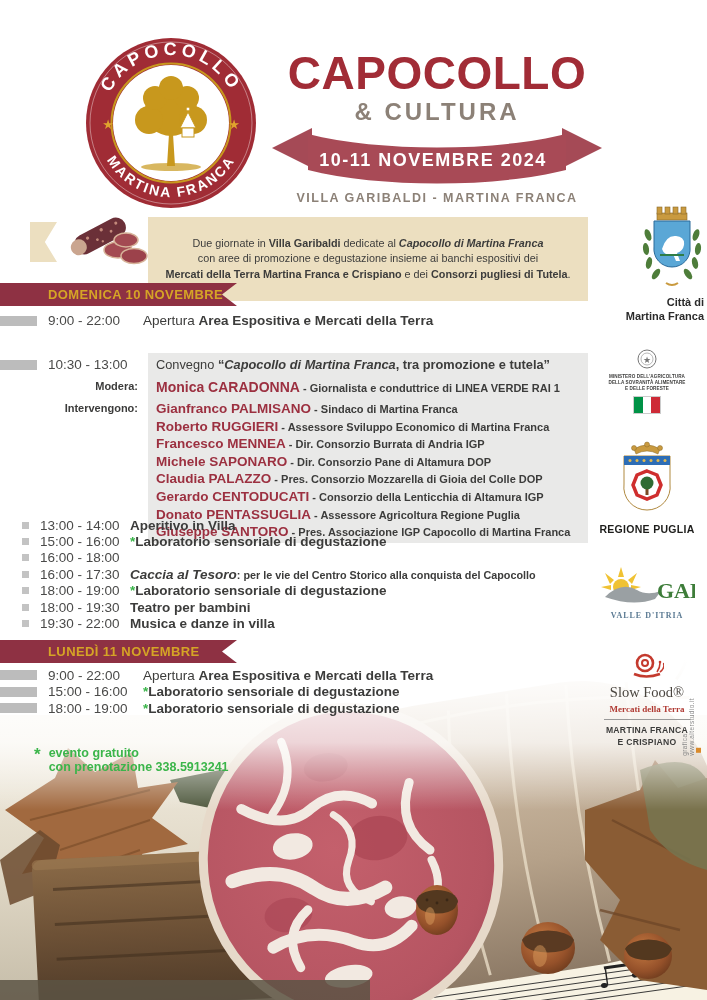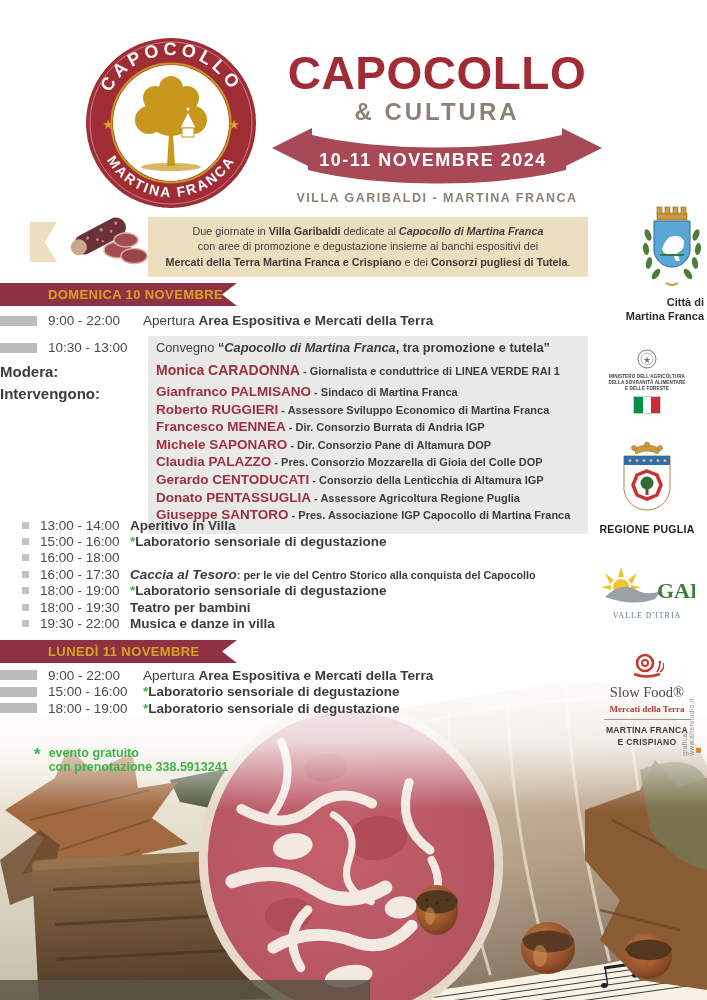--- a/index.html
+++ b/index.html
@@ -19,21 +19,21 @@
   .ribbon-wrap svg{position:absolute;left:0;top:0;}
   .ribbon-text{position:absolute;left:0;right:8px;top:24px;color:#fff;font-weight:800;
                font-size:18px;letter-spacing:1.5px;}
   .location-line{font-size:12.5px;font-weight:800;letter-spacing:1.5px;color:#8c8177;margin-top:7px;}
 
   
   .ribbon-tail{position:absolute;left:30px;top:222px;width:27px;height:40px;background:#ecdfc0;
                clip-path:polygon(0 0,100% 0,55% 50%,100% 100%,0 100%);}
   .intro-salami{position:absolute;left:58px;top:212px;width:96px;height:56px;}
   .intro-box{position:absolute;left:148px;top:217px;width:440px;background:#ecdfc0;
-             padding:7px 8px;box-sizing:border-box;text-align:center;font-size:10.8px;
+             padding:19px 8px;box-sizing:border-box;text-align:center;font-size:10.8px;
              line-height:1.42;color:#3c3c3b;}
 
   
   .day-banner{position:absolute;left:0;width:237px;height:23px;background:#8e3143;
               color:#d5a426;font-weight:800;font-size:13px;letter-spacing:.4px;
               display:flex;align-items:center;padding-left:48px;box-sizing:border-box;
               clip-path:polygon(0 0,100% 0,calc(100% - 15px) 50%,100% 100%,0 100%);}
   #banner-dom{top:283px;} #banner-lun{top:640px;}
 
   .rows{position:absolute;left:0;width:600px;}
@@ -45,47 +45,47 @@
   #rows-dom-afternoon .row{height:16.4px;}
   #rows-lun .row{height:16.6px;}
   .marker-bar{flex:none;width:37px;height:10px;background:#bcbcbc;margin-right:11px;}
   .marker-square{flex:none;width:7px;height:7px;background:#c3c3c3;margin-left:22px;margin-right:11px;}
   .time{flex:none;width:95px;font-size:13.5px;color:#4a4a49;}
   .marker-square + .time{width:90px;}
   .desc{font-size:13.5px;white-space:nowrap;}
   .desc .sm{font-size:10.8px;}
 
   
-  .conv-block{position:absolute;left:0;top:336px;width:588px;display:grid;
+  .conv-block{position:absolute;left:0;top:353px;width:588px;display:grid;
               grid-template-columns:148px 440px;}
   .conv-left{display:flex;align-items:center;justify-content:flex-start;}
   .conv-title-cell{background:#e9e9e8;padding:4px 8px;font-size:12.8px;white-space:nowrap;}
-  .lbl-cell{font-size:15px;font-weight:bold;padding:4px 10px 0 0;color:#3c3c3b;}
+  .lbl-cell{font-size:11px;font-weight:bold;text-align:right;padding:4px 10px 0 0;color:#3c3c3b;}
   .gray-cell{background:#e9e9e8;padding:2px 8px;}
   .modera-line{white-space:nowrap;}
   .spk-name,.mod-name{color:#9c3040;font-weight:800;font-size:13.5px;}
   .mod-name{font-size:14px;}
   .spk-desc,.mod-desc{font-size:11px;font-weight:bold;color:#3c3c3b;}
   .spk{line-height:15.6px;white-space:nowrap;}
-  .speakers-cell{padding-bottom:10px;}
+  .speakers-cell{padding-bottom:2px;}
 
   
   .note{position:absolute;left:34px;top:746px;display:flex;z-index:3;}
   .note-ast{font-size:17px;font-weight:800;color:#3bb54a;margin-right:8px;line-height:1;}
   .note-text{font-size:12.5px;font-weight:800;color:#3bb54a;line-height:1.15;}
 
   
   .sidebar{position:absolute;left:590px;top:205px;width:114px;text-align:center;z-index:3;}
   .side-item{margin-bottom:12px;}
   .mf-text{font-size:11px;font-weight:800;color:#2b2b2b;line-height:1.25;margin-top:3px;}
   .min-lines{font-size:4.6px;font-weight:bold;color:#3c3c3b;line-height:1.35;letter-spacing:.1px;}
   .flag{width:26px;height:16px;display:inline-flex;margin-top:4px;border:.5px solid #ccc;}
   .flag div{flex:1;}
   .regione-label{font-size:10.5px;font-weight:800;color:#1d1d1b;letter-spacing:.3px;margin-top:4px;}
-  .gal-sub{font-family:"Liberation Serif",serif;font-size:8px;font-weight:normal;
+  .gal-sub{font-family:"Liberation Serif",serif;font-size:8px;font-weight:bold;
            letter-spacing:1px;color:#5b7a93;margin-top:-2px;}
   .sf-name{font-family:"Liberation Serif",serif;font-size:14.5px;color:#4a453f;margin-top:2px;}
   .sf-sub{font-family:"Liberation Serif",serif;font-size:9px;font-weight:bold;color:#b03a33;margin-top:3px;}
   .sf-div{width:86px;height:1px;background:#999;margin:5px auto 4px;}
   .sf-loc{font-size:8.6px;font-weight:bold;color:#3c3c3b;line-height:1.4;letter-spacing:.3px;}
 
   
   .photo{position:absolute;left:0;top:660px;width:707px;height:340px;z-index:1;}
   .content-layer{position:relative;z-index:2;}
 

